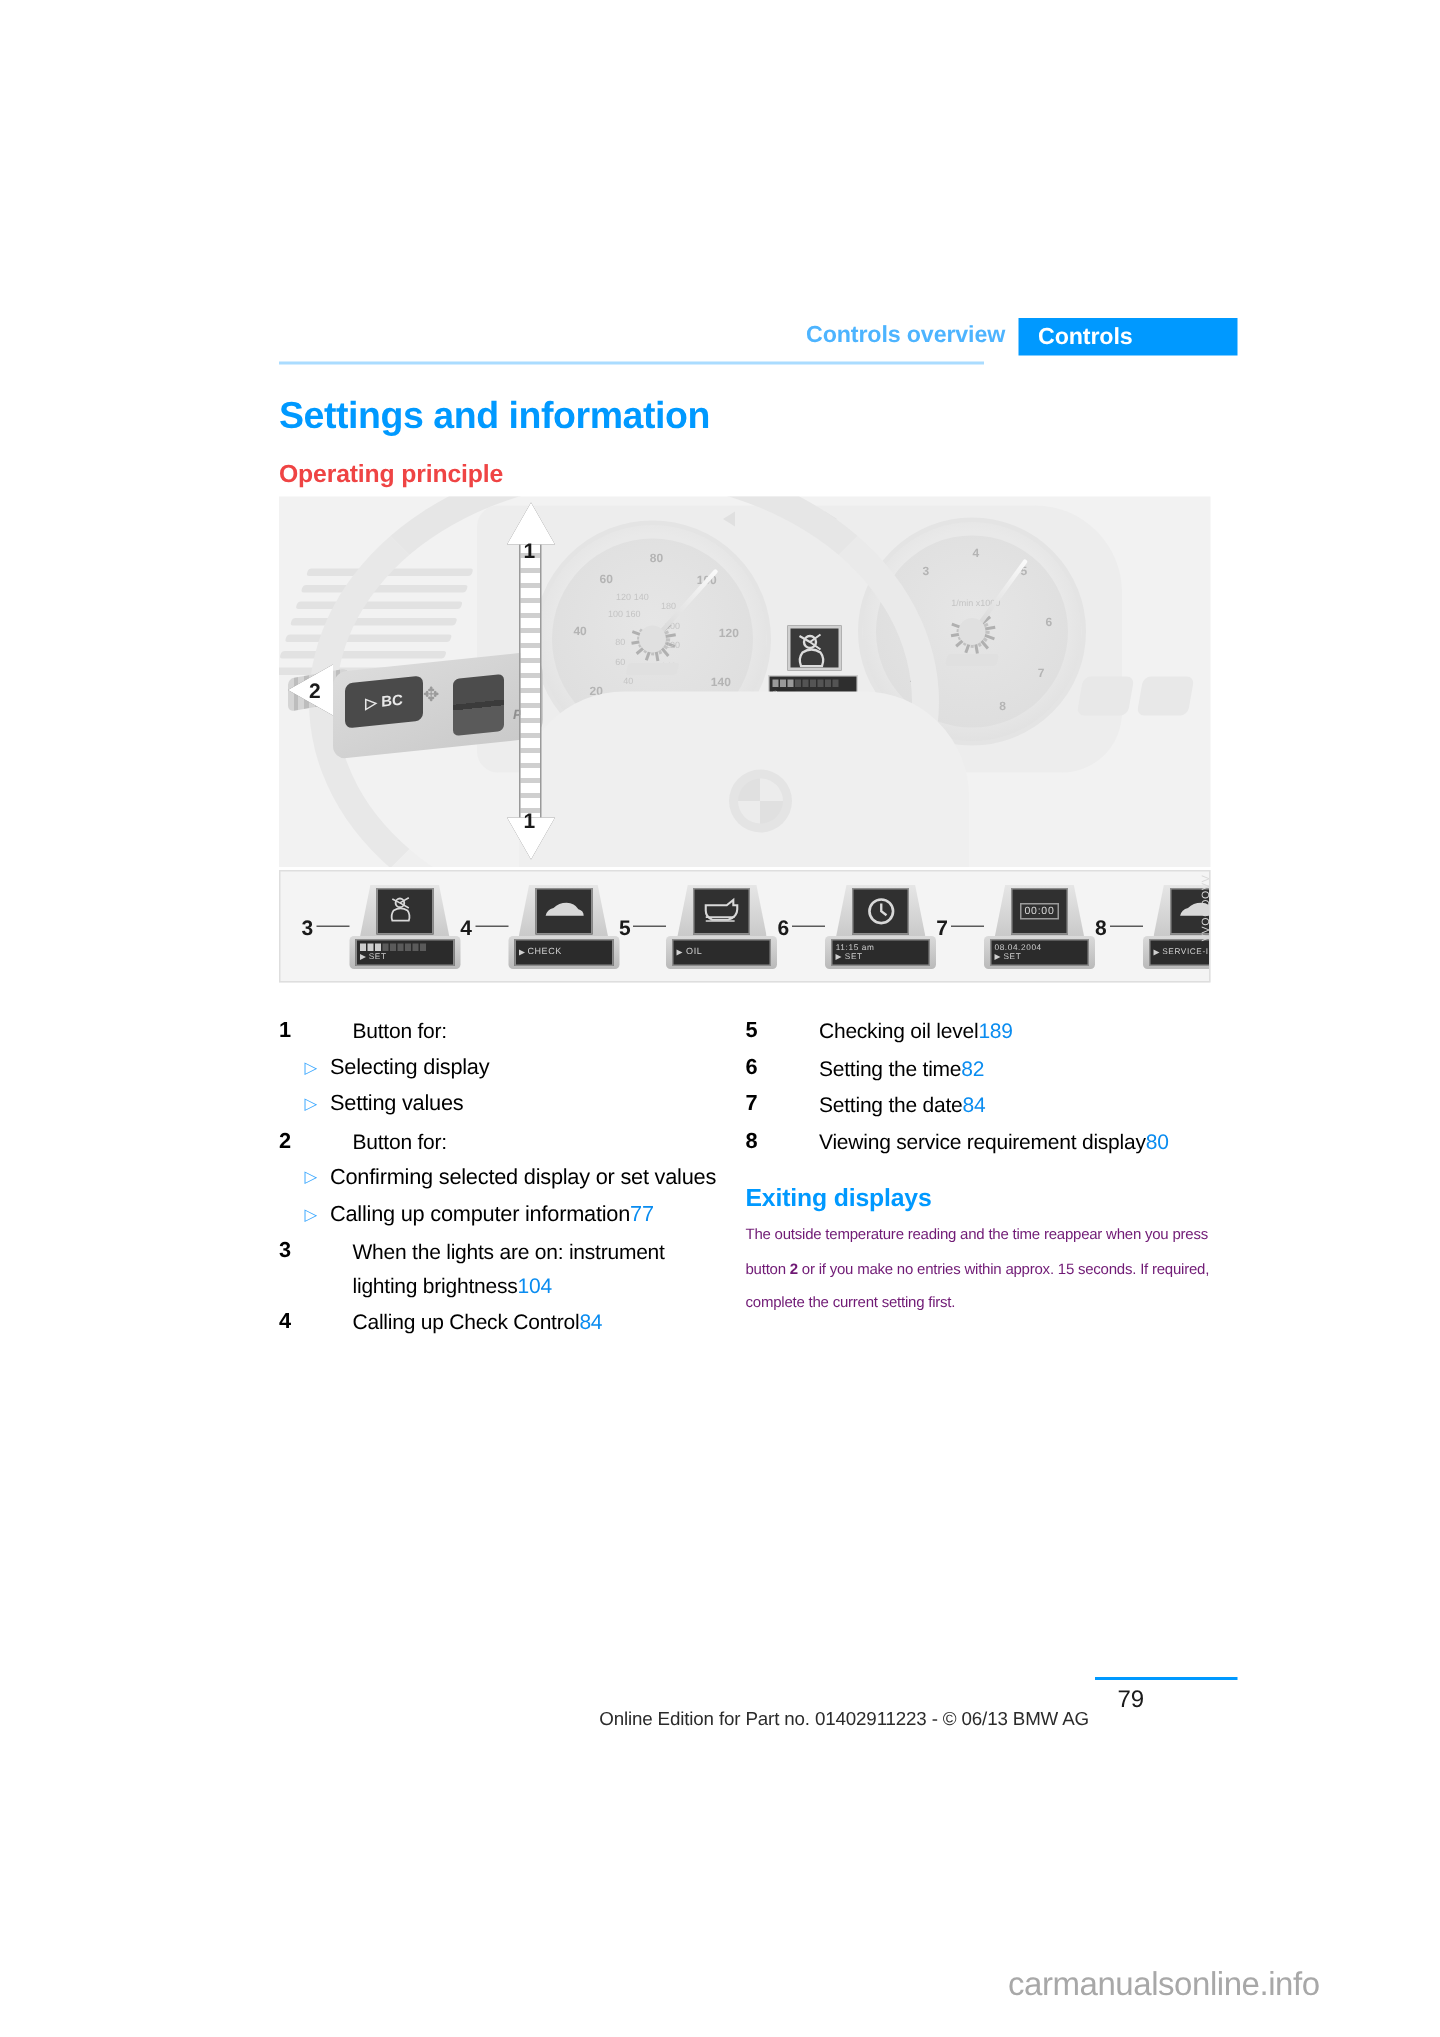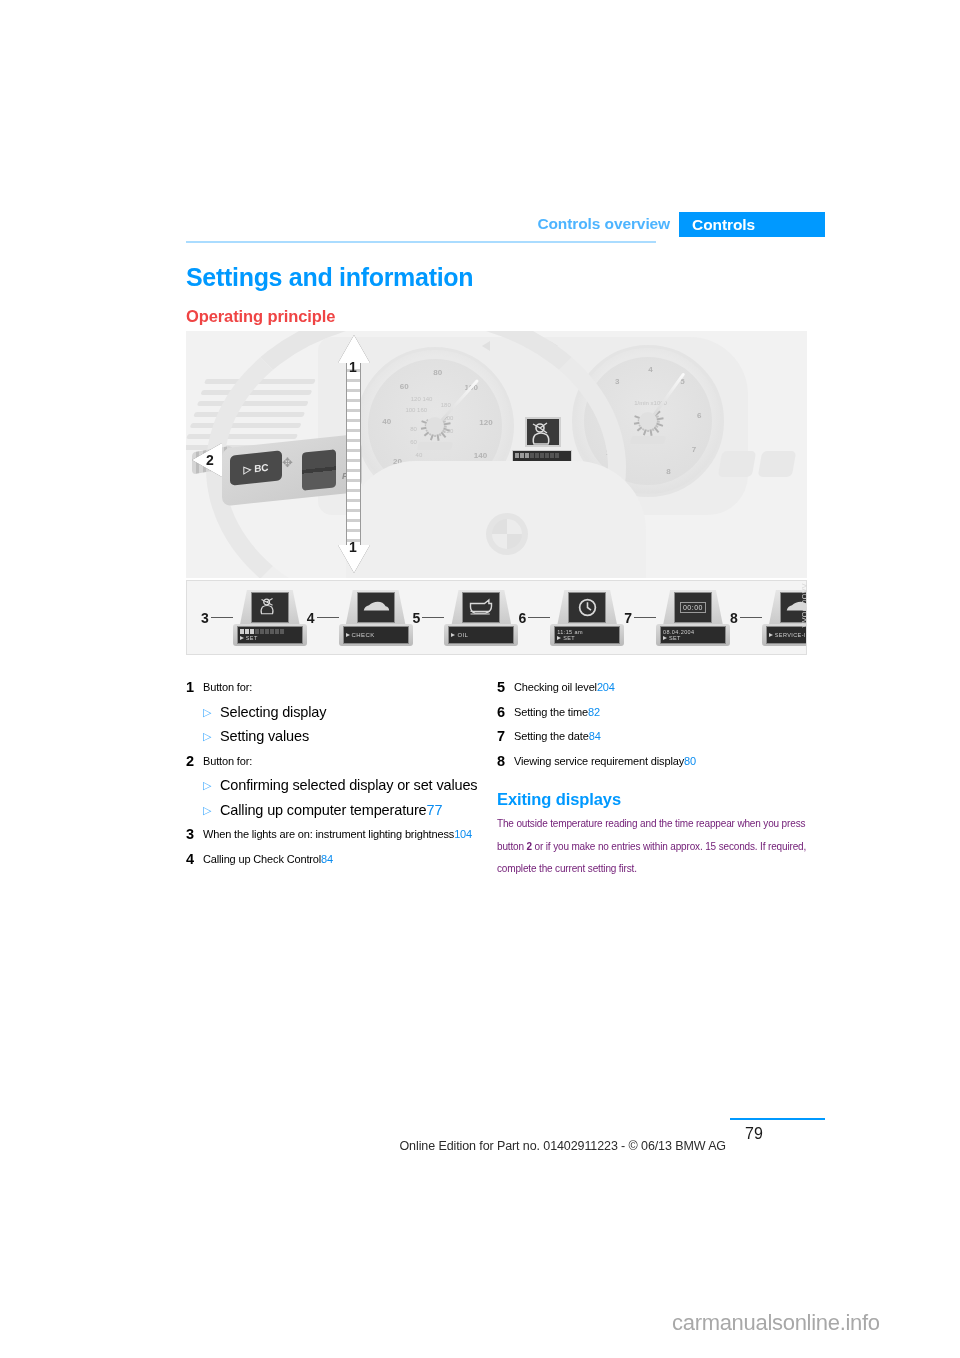--- a/index.html
+++ b/index.html
@@ -260,21 +260,21 @@
   .lcd-bars i.off { background: #5a5a5a; }
 
   
   .col-left  { position: absolute; left: 186px; top: 676px; width: 300px; }
   .col-right { position: absolute; left: 497px; top: 676px; width: 310px; }
   .item { display: flex; margin-bottom: 2px; }
   .item-num {
     width: 17px; flex: 0 0 17px; font-size: 14.5px; font-weight: 700; color: #000;
     line-height: 22.5px;
   }
-  .item-txt { font-size: 11px; color: #000; line-height: 22.5px; letter-spacing: -0.15px; }
+  .item-txt { font-size: 14px; color: #000; line-height: 22.5px; letter-spacing: -0.15px; margin-left: 32px; }
   .sub { display: flex; margin-left: 17px; margin-bottom: 2px; }
   .sub-bul {
     width: 17px; flex: 0 0 17px; line-height: 22.5px; font-size: 11px; color: #3aa7ff;
   }
   .sub-txt { font-size: 14.5px; color: #000; line-height: 22.5px; letter-spacing: -0.15px; }
   .ref { color: #0a8cf0; }
   .sub-title {
     font-size: 16.5px; font-weight: 700; color: #0099ff;
     margin-top: 18px; margin-bottom: 4px; letter-spacing: -0.1px;
   }
@@ -629,40 +629,40 @@
     <div class="item">
       <span class="item-num">2</span>
       <span class="item-txt">Button for:</span>
     </div>
     <div class="sub">
       <span class="sub-bul">▷</span>
       <span class="sub-txt">Confirming selected display or set values</span>
     </div>
     <div class="sub">
       <span class="sub-bul">▷</span>
-      <span class="sub-txt"><span>Calling up computer temperature</span><span class="ref">77</span></span>
+      <span class="sub-txt"><span>Calling up computer information</span><span class="ref">77</span></span>
     </div>
 
     <div class="item">
       <span class="item-num">3</span>
       <span class="item-txt"><span>When the lights are on: instrument lighting brightness</span><span class="ref">104</span></span>
     </div>
 
     <div class="item">
       <span class="item-num">4</span>
       <span class="item-txt"><span>Calling up Check Control</span><span class="ref">84</span></span>
     </div>
 
   </div>
 
   <div class="col-right">
 
     <div class="item">
       <span class="item-num">5</span>
-      <span class="item-txt"><span>Checking oil level</span><span class="ref">204</span></span>
+      <span class="item-txt"><span>Checking oil level</span><span class="ref">189</span></span>
     </div>
     <div class="item">
       <span class="item-num">6</span>
       <span class="item-txt"><span>Setting the time</span><span class="ref">82</span></span>
     </div>
     <div class="item">
       <span class="item-num">7</span>
       <span class="item-txt"><span>Setting the date</span><span class="ref">84</span></span>
     </div>
     <div class="item">

